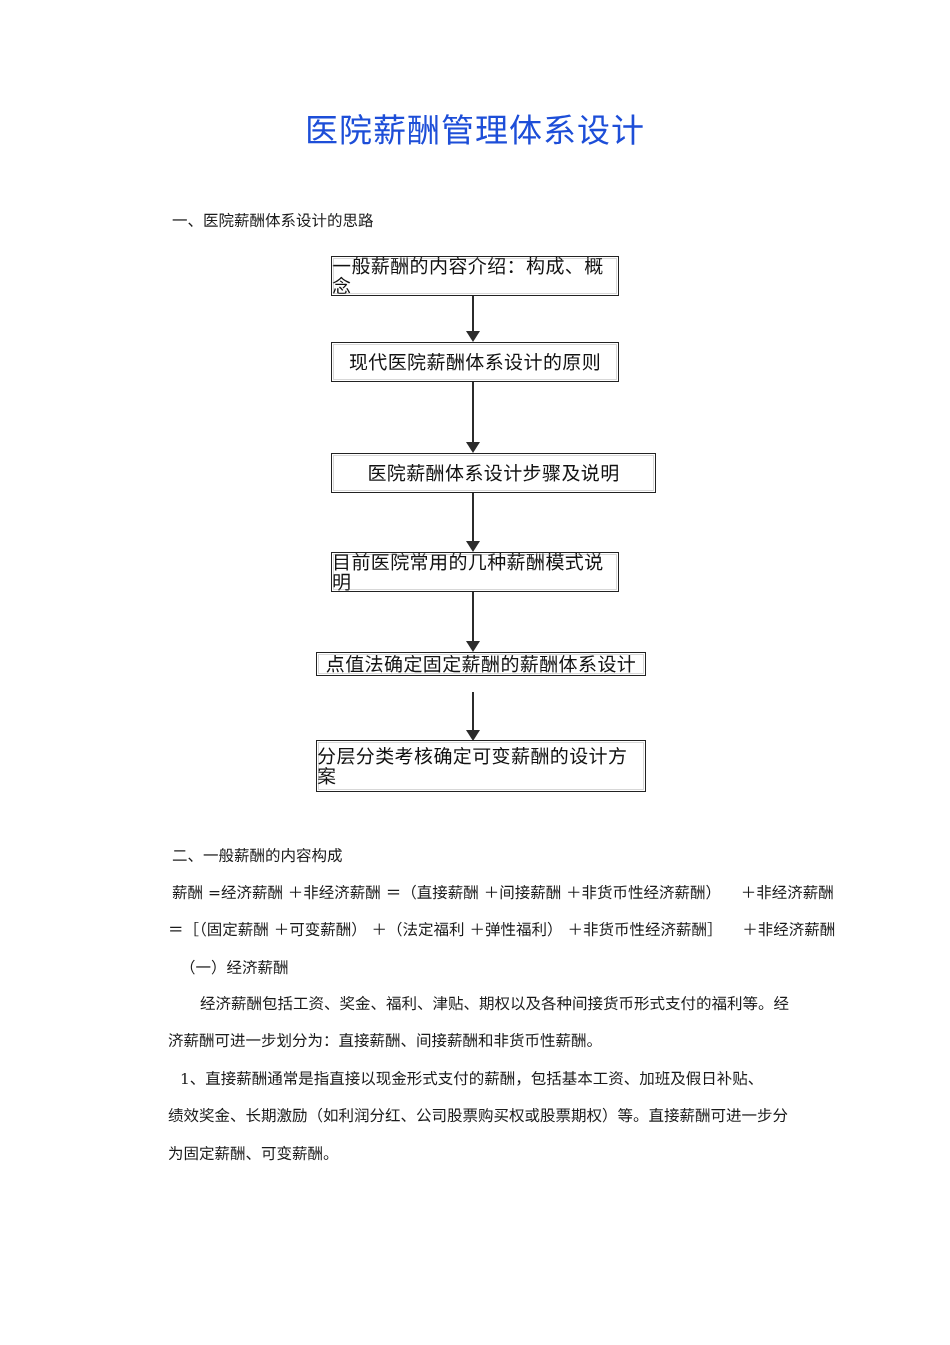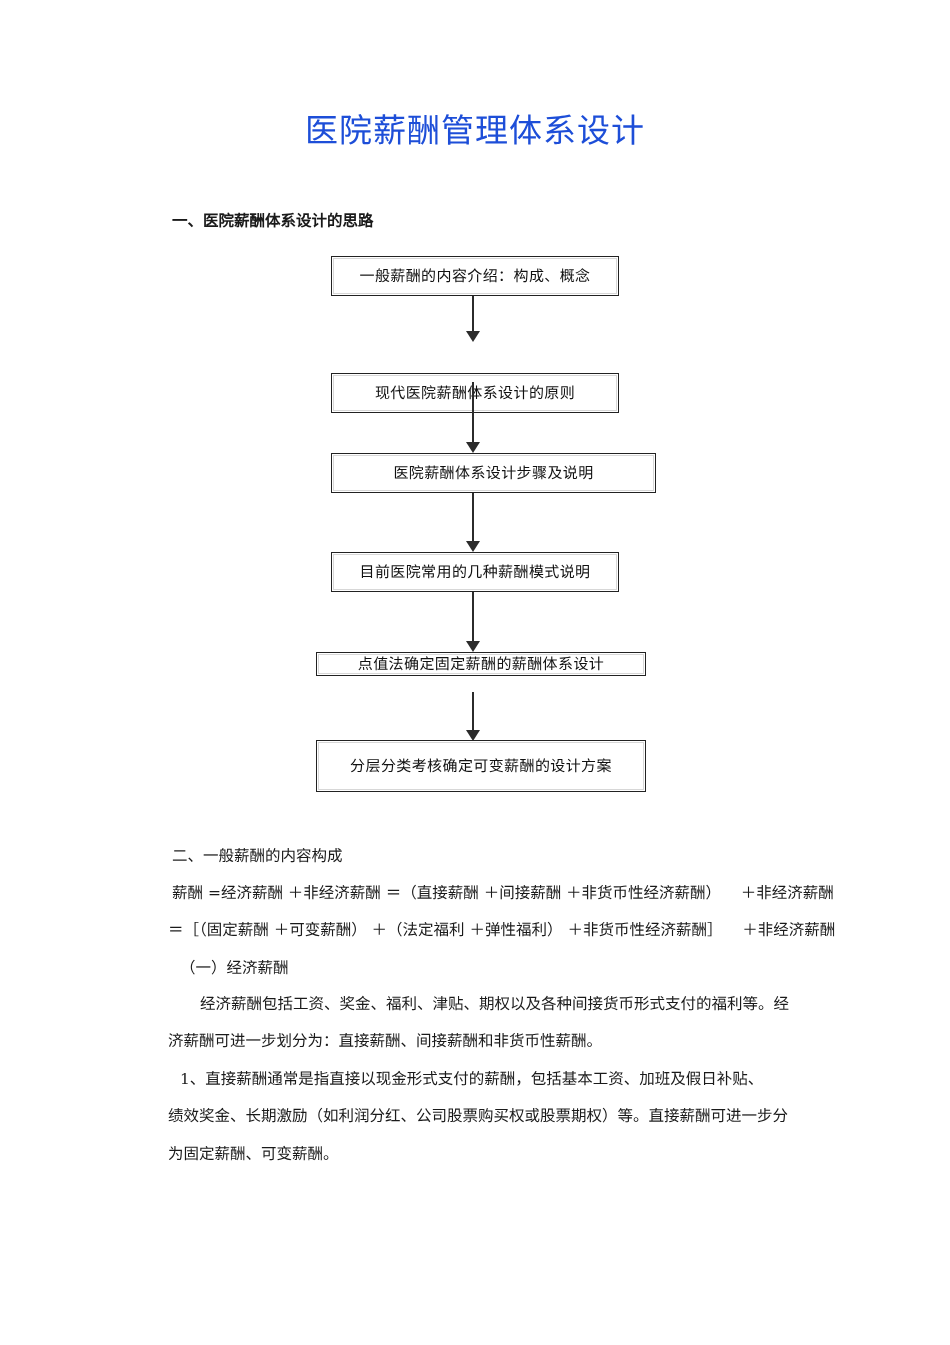--- a/index.html
+++ b/index.html
@@ -65,21 +65,21 @@
   }
 
   .flow-box {
     position: absolute;
     box-sizing: border-box;
     border: 1px solid #222222;
     background: #ffffff;
     display: flex;
     align-items: center;
     justify-content: center;
-    font-size: 15px;
+    font-size: 19px;
     line-height: 20px;
     color: #111111;
     letter-spacing: 0.4px;
   }
 
   
   .flow-box::after {
     content: "";
     position: absolute;
     inset: 1px;
@@ -102,32 +102,32 @@
     border-top: 11px solid #2b2b2b;
   }
 </style>
 </head>
 <body>
 
 <div class="page">
 
   <div class="doc-title">医院薪酬管理体系设计</div>
 
-  <div class="heading-1" style="top:210px; left:172px;font-weight:bold;">一、医院薪酬体系设计的思路</div>
+  <div class="heading-1" style="top:210px; left:172px;">一、医院薪酬体系设计的思路</div>
 
   <div class="flow">
 
     <div class="flow-box" style="left:331px; top:6px; width:288px; height:40px;">
       <span>一般薪酬的内容介绍：构成、概念</span>
     </div>
 
     <div class="connector" style="left:472px; top:46px; height:35px;"></div>
     <div class="arrow-head" style="left:466px; top:81px;"></div>
 
-    <div class="flow-box" style="left:331px; top:92px; width:288px; height:40px;margin-top:31px;">
+    <div class="flow-box" style="left:331px; top:92px; width:288px; height:40px;">
       <span>现代医院薪酬体系设计的原则</span>
     </div>
 
     <div class="connector" style="left:472px; top:132px; height:60px;"></div>
     <div class="arrow-head" style="left:466px; top:192px;"></div>
 
     <div class="flow-box" style="left:331px; top:203px; width:325px; height:40px;">
       <span>医院薪酬体系设计步骤及说明</span>
     </div>
 

